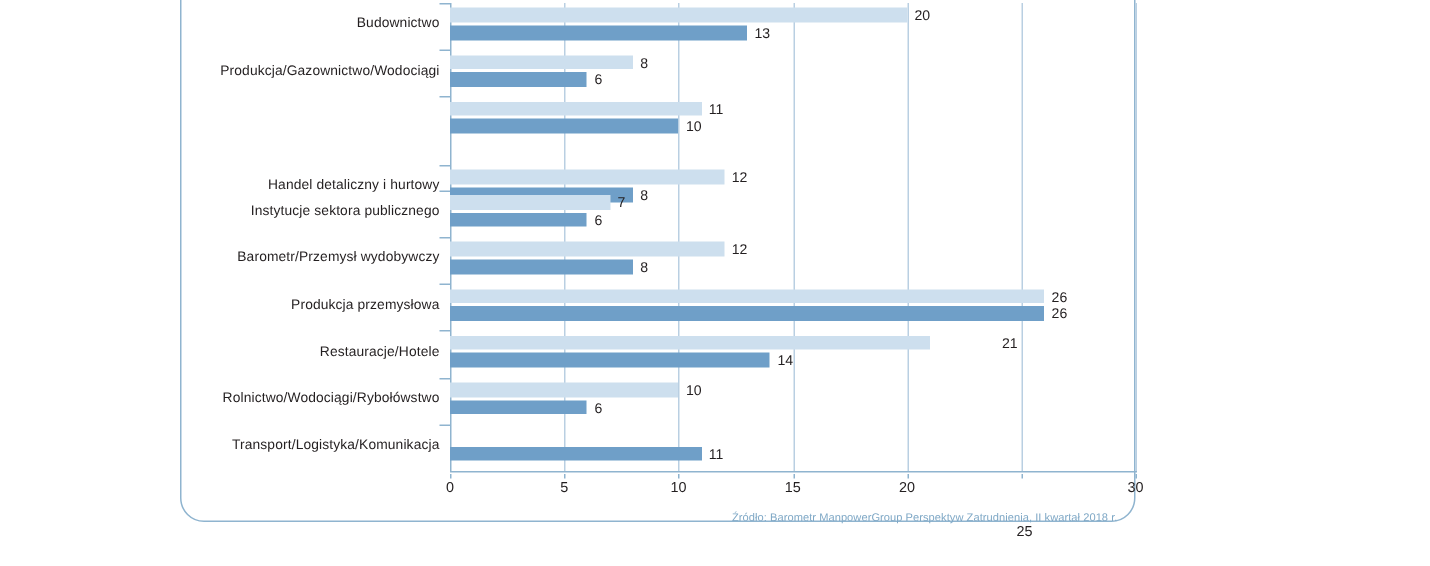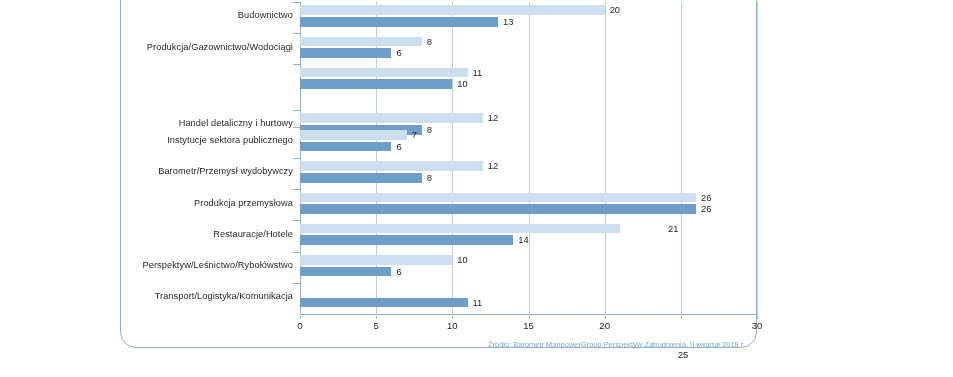--- a/index.html
+++ b/index.html
@@ -293,21 +293,21 @@
           <div class="bar-value" style="left: 320px; margin-left: 48px;">21</div>
         </div>
         <div class="bar-track dark" style="width: 457px;">
           <div class="bar dark" style="width: 213.267px; background: rgb(111, 159, 200);"></div>
           <div class="bar-value" style="left: 218.267px;">14</div>
         </div>
       </div>
       <div class="row" style="top: 249.6px; height: 31.2px;">
         <div class="row-tick"></div>
         <div class="cat-label one-line">
-          <div>Perspektyw/Leśnictwo/Rybołówstwo</div>
+          <div>Rolnictwo/Wodociągi/Rybołówstwo</div>
         </div>
         <div class="bar-track light" style="width: 457px;">
           <div class="bar light" style="width: 152.333px; background: rgb(205, 223, 238);"></div>
           <div class="bar-value" style="left: 157.333px;">10</div>
         </div>
         <div class="bar-track dark" style="width: 457px;">
           <div class="bar dark" style="width: 91.4px; background: rgb(111, 159, 200);"></div>
           <div class="bar-value" style="left: 96.4px;">6</div>
         </div>
       </div>

